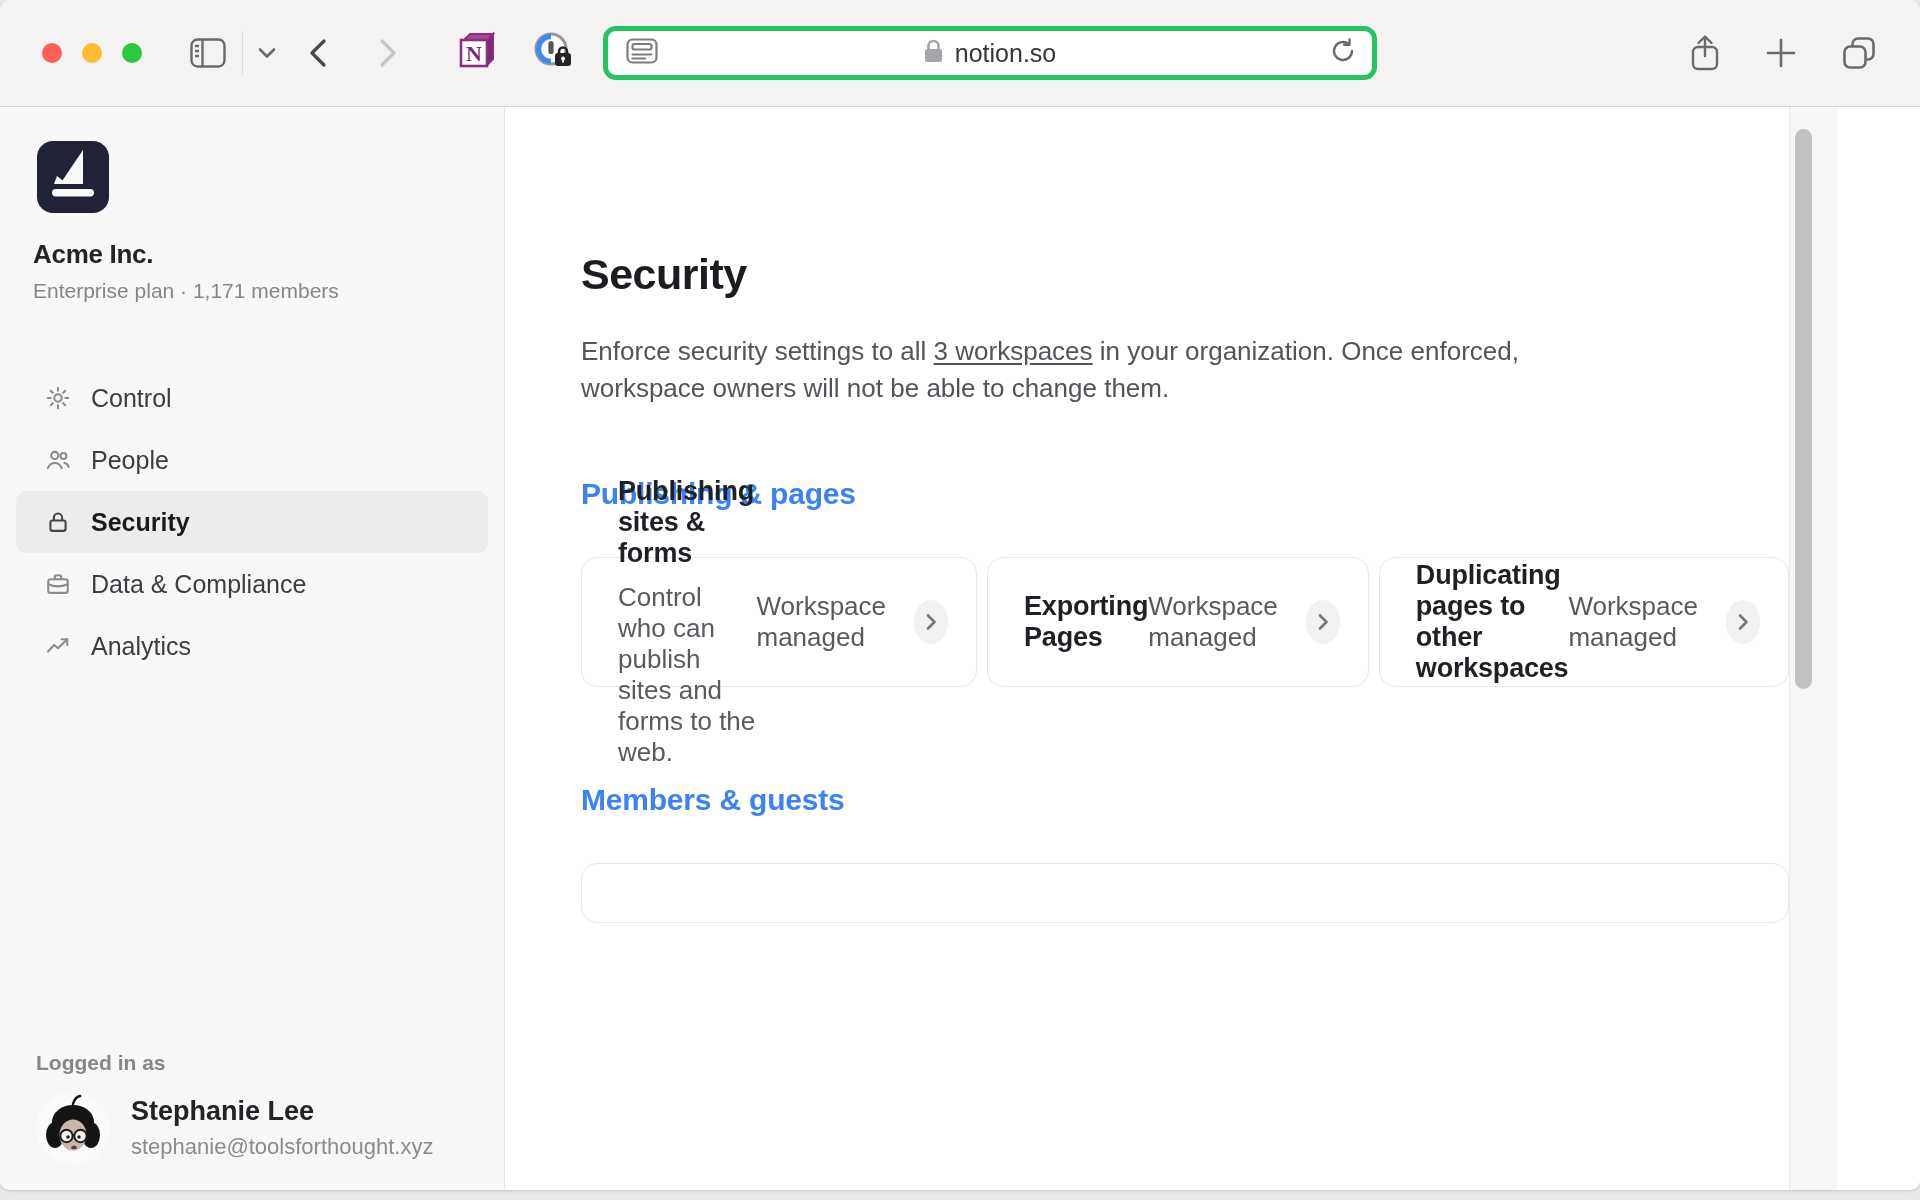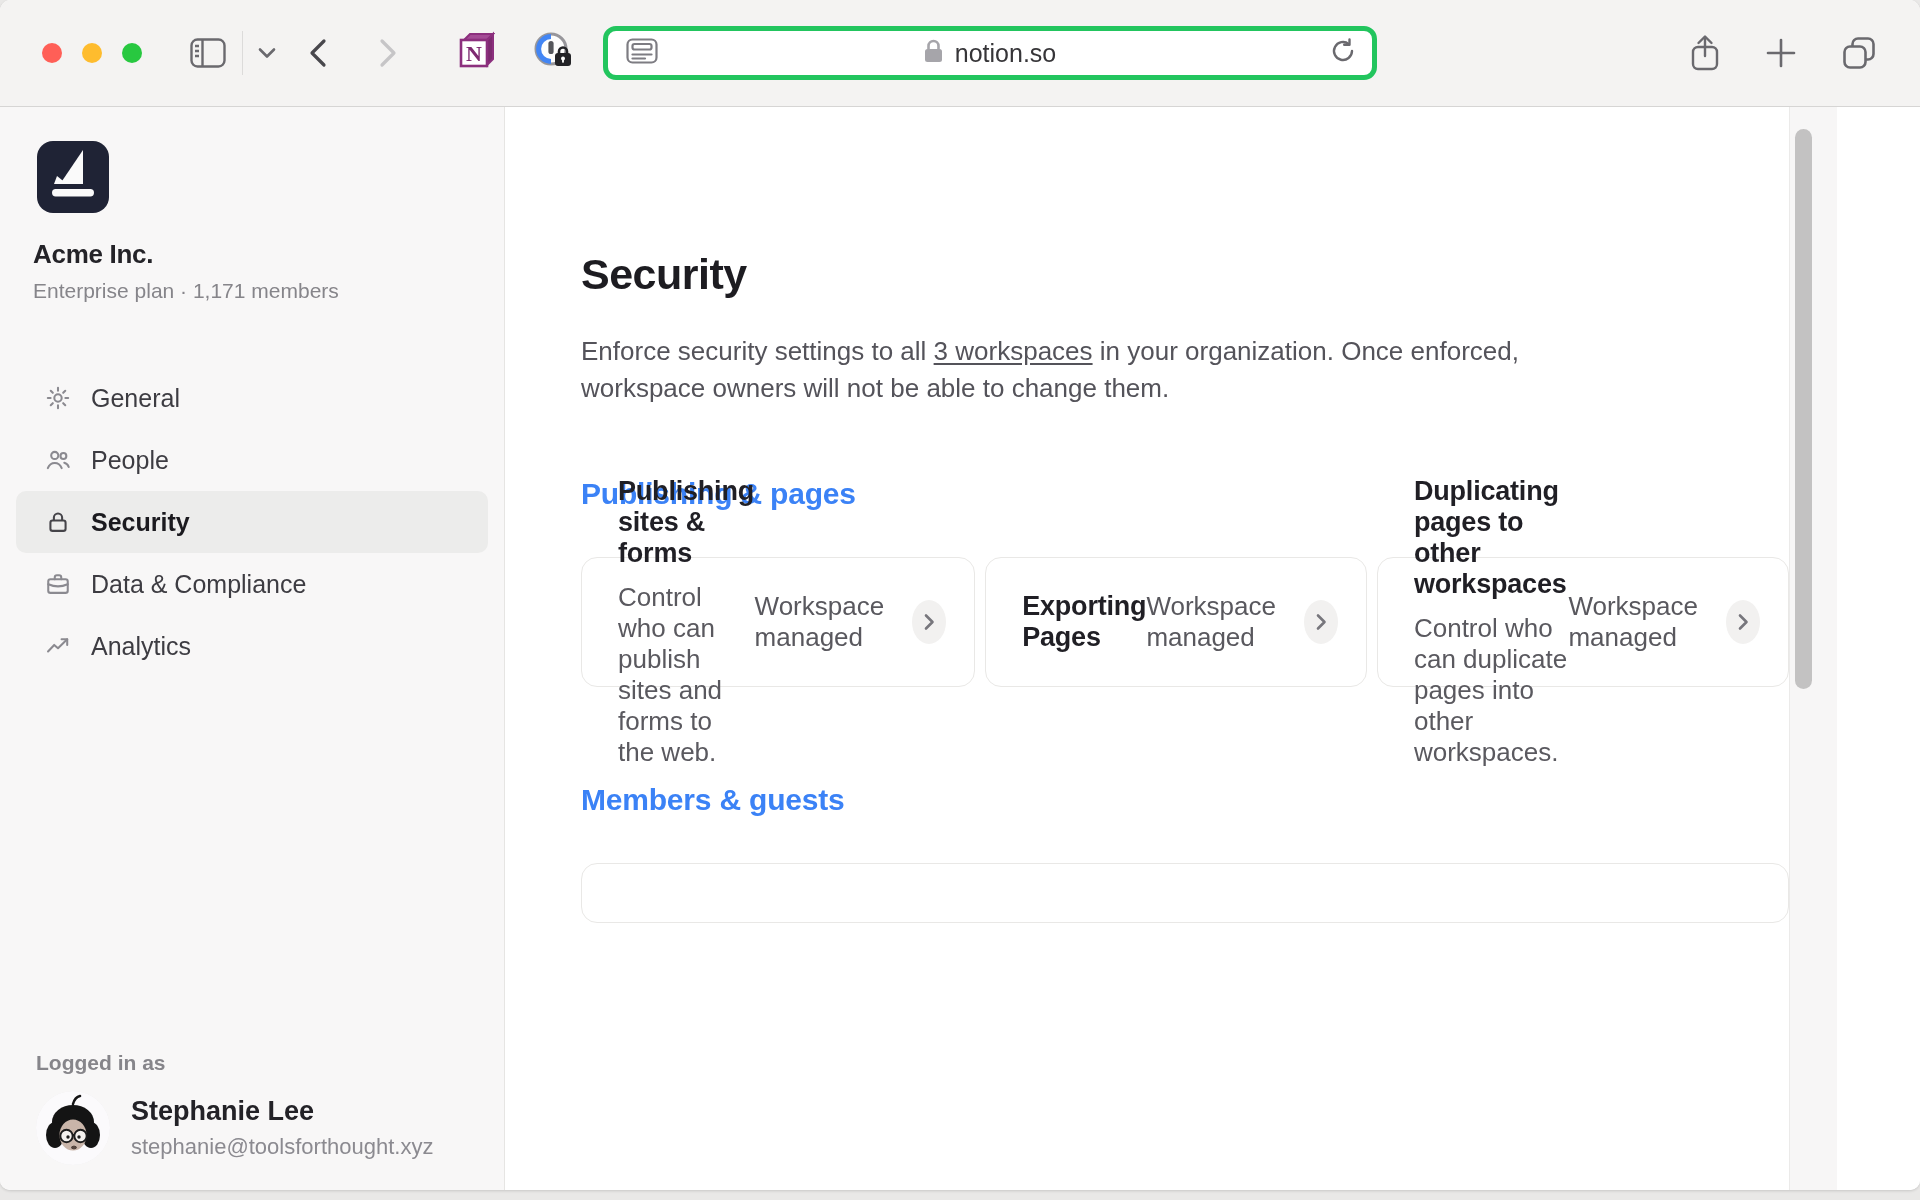--- a/index.html
+++ b/index.html
@@ -192,21 +192,21 @@
       <div class="org-meta">Enterprise plan · 1,171 members</div>
 
       <nav class="nav" id="nav-root">
           <div class="nav-item">
     <span class="nav-icon">
               <svg viewBox="0 0 24 24" fill="none" stroke="currentColor" stroke-width="1.9" stroke-linecap="round">
                 <circle cx="12" cy="12" r="3.4"></circle>
                 <path d="M12 2.6v2.6M12 18.8v2.6M2.6 12h2.6M18.8 12h2.6M5.3 5.3l1.9 1.9M16.8 16.8l1.9 1.9M18.7 5.3l-1.9 1.9M7.2 16.8l-1.9 1.9"></path>
               </svg>
             </span>
-    <span class="nav-label">General</span>
+    <span class="nav-label">Control</span>
   </div>
           <div class="nav-item">
     <span class="nav-icon">
               <svg viewBox="0 0 24 24" fill="none" stroke="currentColor" stroke-width="1.9" stroke-linecap="round">
                 <circle cx="9" cy="7.8" r="3.3"></circle>
                 <path d="M2.6 19.5c1.3-3.1 3.6-4.7 6.4-4.7s5.1 1.6 6.4 4.7"></path>
                 <circle cx="17" cy="8.3" r="2.7"></circle>
                 <path d="M17.8 14.6c2.1.5 3.4 1.8 4.1 3.9"></path>
               </svg>
             </span>
@@ -300,21 +300,20 @@
       <button class="chev-btn">
         <svg width="22" height="22" viewBox="0 0 22 22" fill="none" stroke="currentColor" stroke-width="2.6" stroke-linecap="round" stroke-linejoin="round">
           <path d="M8 4.5 L14.5 11 L8 17.5"></path>
         </svg>
       </button>
     </div>
   </div>
             <div class="card">
     <div class="card-text">
       <div class="card-title">Duplicating pages to other workspaces</div>
-      <div class="card-desc">Control who can duplicate pages into other workspaces.</div>
     </div>
     <div class="card-right">
       <span class="card-status">Workspace managed</span>
       <button class="chev-btn">
         <svg width="22" height="22" viewBox="0 0 22 22" fill="none" stroke="currentColor" stroke-width="2.6" stroke-linecap="round" stroke-linejoin="round">
           <path d="M8 4.5 L14.5 11 L8 17.5"></path>
         </svg>
       </button>
     </div>
   </div>

